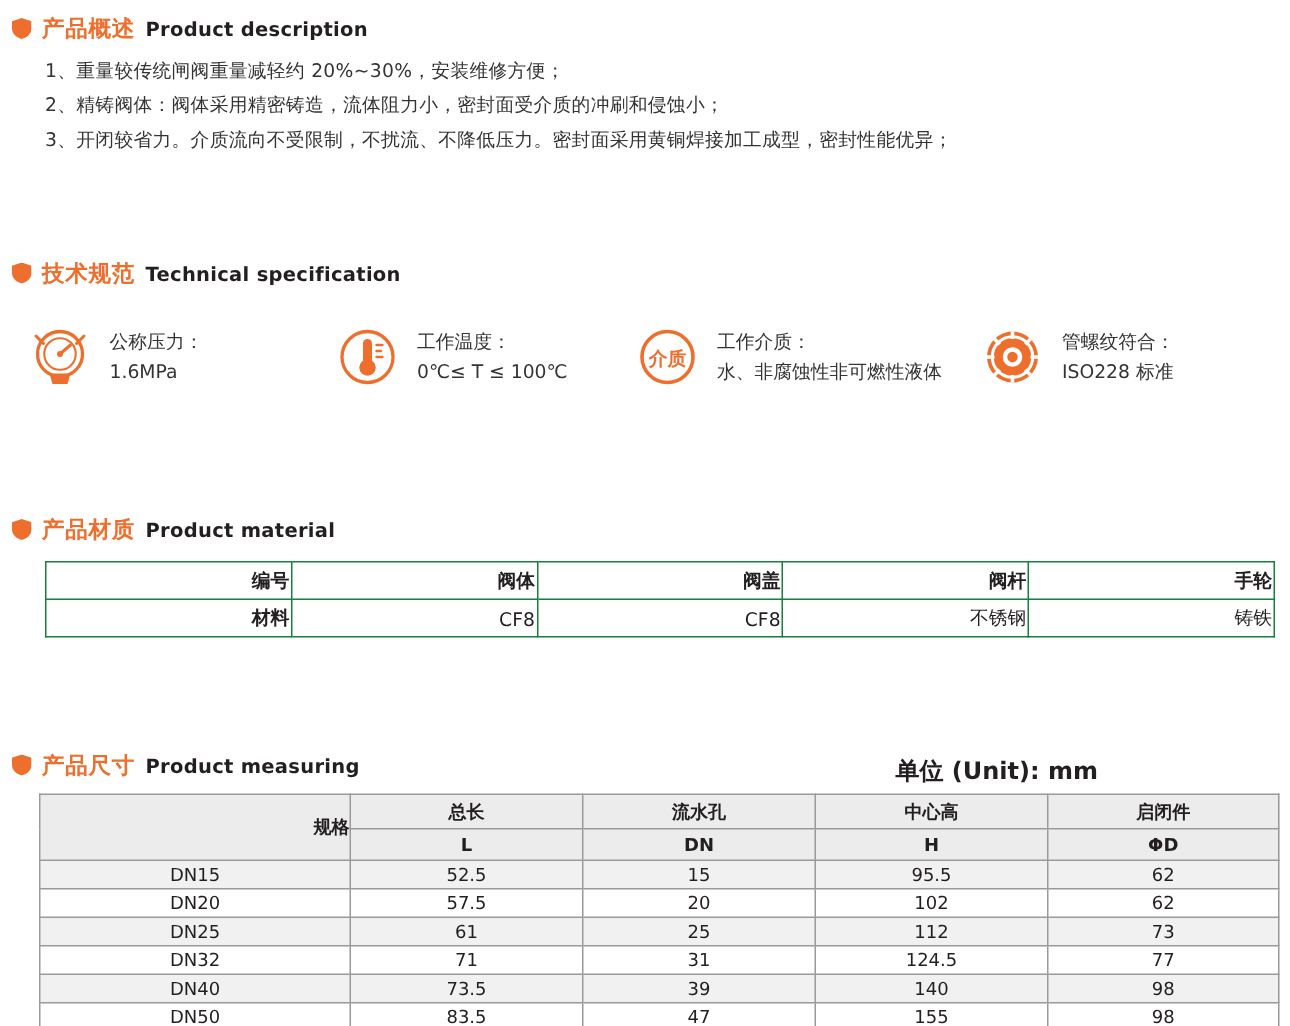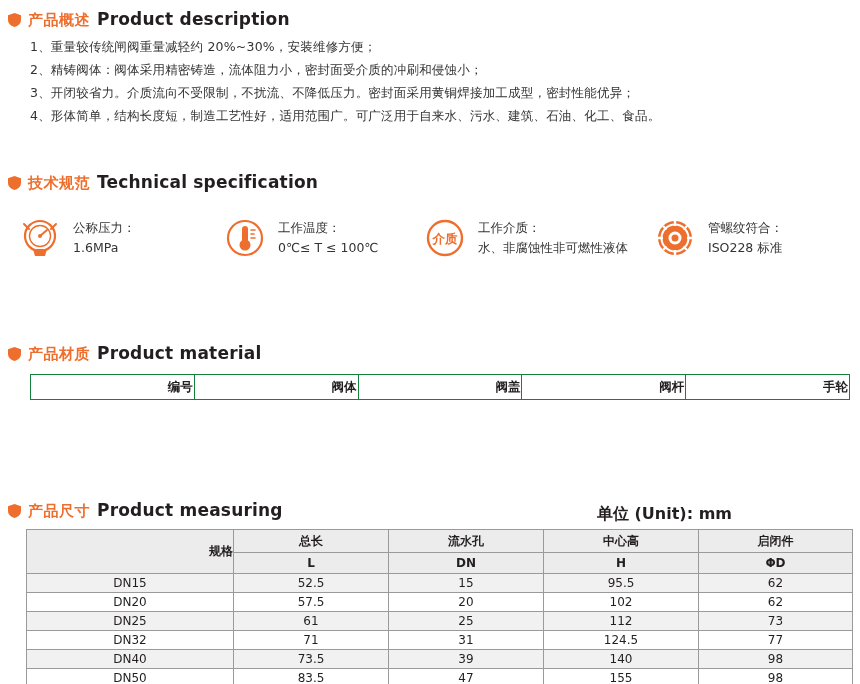--- a/index.html
+++ b/index.html
@@ -38,21 +38,21 @@
     top: 2px;
   }
   .sec-cn {
     color: #ee6f2d;
     font-size: 15px;
     font-weight: bold;
     letter-spacing: 0.5px;
   }
   .sec-en {
     color: #231f20;
-    font-size: 17px;
+    font-size: 13px;
     font-weight: bold;
     letter-spacing: 0.2px;
   }
 
   
   #desc-head { position: absolute; left: 0; top: 9px; }
   .desc-list {
     position: absolute;
     left: 30px;
     top: 36px;
@@ -178,21 +178,20 @@
         </svg>
     </span>
     <span class="sec-cn">产品概述</span>
     <span class="sec-en">Product  description</span>
   </div>
 
   <div class="desc-list">
     <div class="desc-line">1、重量较传统闸阀重量减轻约 20%~30%，安装维修方便；</div>
     <div class="desc-line">2、精铸阀体：阀体采用精密铸造，流体阻力小，密封面受介质的冲刷和侵蚀小；</div>
     <div class="desc-line">3、开闭较省力。介质流向不受限制，不扰流、不降低压力。密封面采用黄铜焊接加工成型，密封性能优异；</div>
-    <div class="desc-line">4、形体简单，结构长度短，制造工艺性好，适用范围广。可广泛用于自来水、污水、建筑、石油、化工、食品。</div>
   </div>
 
   <div class="section-head" id="tech-head">
     <span class="shield">
       <svg width="13" height="14" viewBox="0 0 13 14">
           <path d="M6.5 0 L13 2.2 V7 C13 10.6 10 13 6.5 14 C3 13 0 10.6 0 7 V2.2 Z" fill="#ee6f2d"></path>
         </svg>
     </span>
     <span class="sec-cn">技术规范</span>
     <span class="sec-en">Technical specification</span>
@@ -278,20 +277,27 @@
   </div>
 
   <table class="mat-table">
     <tbody>
         <tr class="head">
       <td>编号</td>
       <td>阀体</td>
       <td>阀盖</td>
       <td>阀杆</td>
       <td>手轮</td>
+    </tr>
+    <tr>
+      <td style="font-weight:bold">材料</td>
+      <td>CF8</td>
+      <td>CF8</td>
+      <td>不锈钢</td>
+      <td>铸铁</td>
     </tr>
   </tbody>
     </table>
 
   <div class="section-head" id="meas-head">
     <span class="shield">
       <svg width="13" height="14" viewBox="0 0 13 14">
           <path d="M6.5 0 L13 2.2 V7 C13 10.6 10 13 6.5 14 C3 13 0 10.6 0 7 V2.2 Z" fill="#ee6f2d"></path>
         </svg>
     </span>

